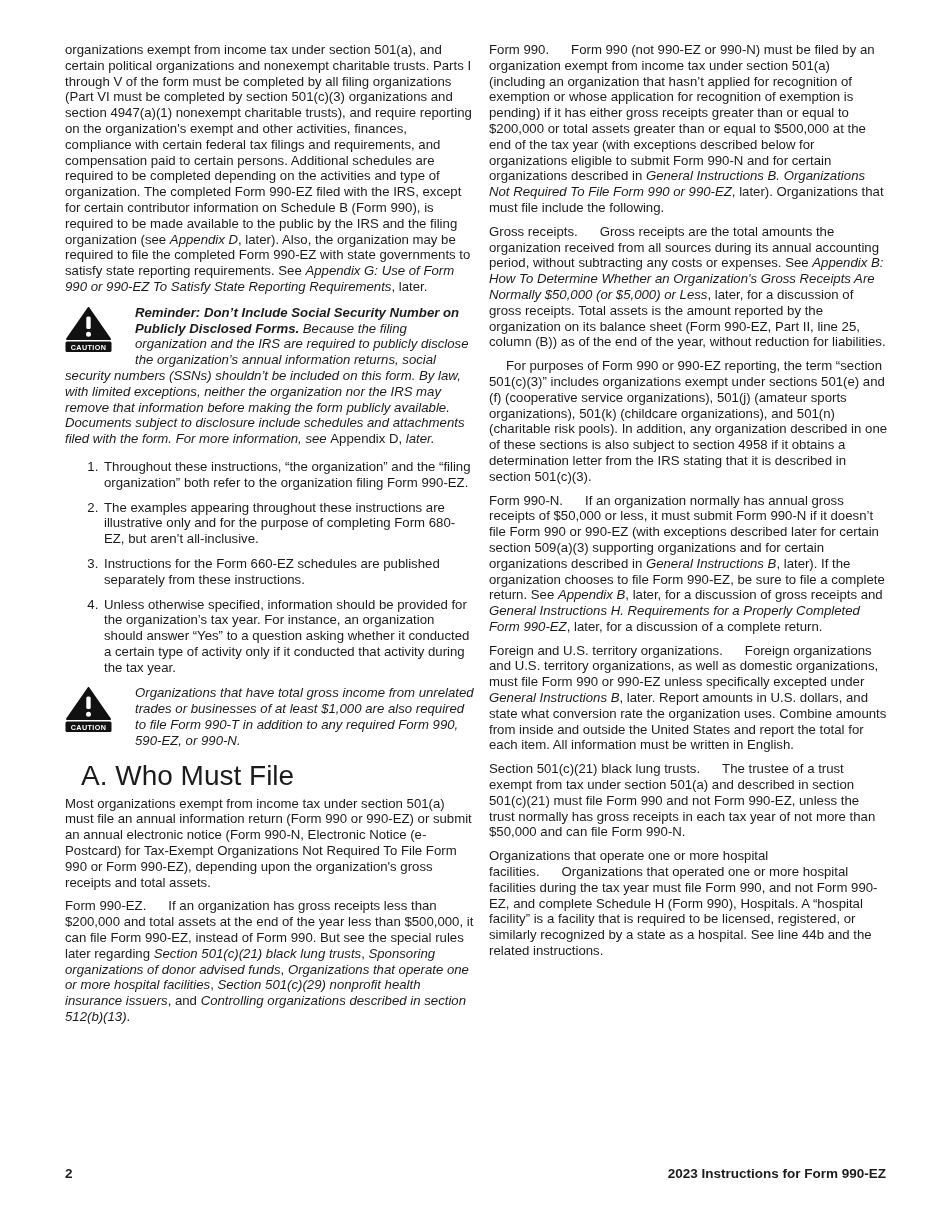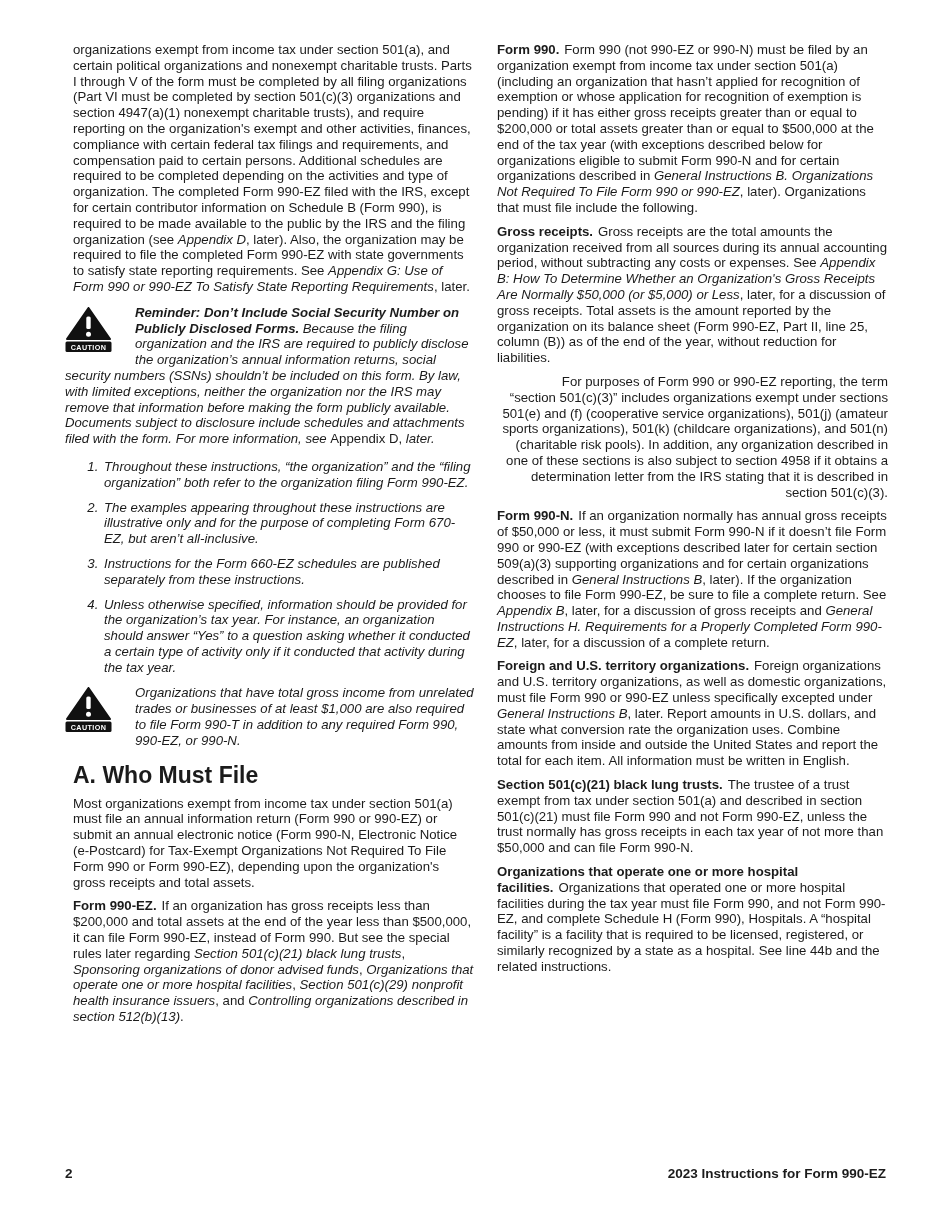--- a/index.html
+++ b/index.html
@@ -6,31 +6,31 @@
   body{
     width:950px;height:1230px;
     color:#1b1b1b;
     font-family:"Liberation Sans","DejaVu Sans",sans-serif;
     font-size:13.2px;line-height:15.8px;
   }
   .page{position:relative;width:950px;height:1230px;overflow:hidden;background:#fff;}
   .columns{display:flex;align-items:flex-start;gap:14px;padding:42px 0 0 65px;}
   .col-left{width:410px;flex:0 0 410px;}
   .col-right{width:399px;flex:0 0 399px;}
-  p{margin:0 0 8px 8px;}
-  .runin{font-weight:700;padding-right:5px;}
-  .h1{font-size:23px;line-height:27px;font-weight:700;margin:13px 0 7px 8px;}
+  p{margin:0 0 8px 0;}
+  .runin{font-weight:400;padding-right:22px;}
+  .h1{font-size:28px;line-height:27px;font-weight:400;margin:13px 0 7px 16px;}
   ol{margin:2px 0 10px 0;padding-left:37px;}
-  ol li{margin:0 0 9px 0;padding-left:2px;font-style:italic;}
+  ol li{margin:0 0 9px 0;padding-left:2px;}
   ul{margin:0 0 10px 0;padding-left:29px;list-style:disc;}
   ul li{margin:0;}
   .caution{margin:10px 0 12px 0;}
   .caution::after{content:"";display:block;clear:both;}
   .cicon{float:left;width:47px;height:45px;margin:2px 23px 2px 0;}
-  .indent{text-indent:17px;text-align:right;}
+  .indent{text-indent:17px;}
   .sr{font-style:normal;}
   .si{font-style:italic;}
   .sbi{font-weight:700;font-style:italic;}
   .footer{
     position:absolute;left:65px;top:1166px;width:821px;
     display:flex;justify-content:space-between;align-items:baseline;
     font-weight:700;font-size:13.5px;
   }
 </style>
 </head>
@@ -51,36 +51,36 @@
             <rect x="0.5" y="34.5" width="46" height="10.5" rx="1.5" fill="#111"></rect>
             <text x="23.5" y="42.6" fill="#fff" font-size="7.2" font-weight="bold" text-anchor="middle" letter-spacing="0.4" font-family="Liberation Sans, sans-serif">CAUTION</text>
           </svg>
         </span>
         <span><span class="sbi">Reminder: Don’t Include Social Security Number on Publicly Disclosed Forms. </span><span class="si">Because the filing organization and the IRS are required to publicly disclose the organization’s annual information returns, social security numbers (SSNs) shouldn’t be included on this form. By law, with limited exceptions, neither the organization nor the IRS may remove that information before making the form publicly available. Documents subject to disclosure include schedules and attachments filed with the form. For more information, see </span><span class="sr">Appendix D,</span><span class="si"> later.</span></span>
       </div>
 
 
       <ol>
         <li>Throughout these instructions, “the organization” and the “filing organization” both refer to the organization filing Form 990-EZ.</li>
-        <li>The examples appearing throughout these instructions are illustrative only and for the purpose of completing Form 670-EZ, but aren’t all-inclusive.</li>
+        <li>The examples appearing throughout these instructions are illustrative only and for the purpose of completing Form 680-EZ, but aren’t all-inclusive.</li>
         <li>Instructions for the Form 660-EZ schedules are published separately from these instructions.</li>
         <li>Unless otherwise specified, information should be provided for the organization’s tax year. For instance, an organization should answer “Yes” to a question asking whether it conducted a certain type of activity only if it conducted that activity during the tax year.</li>
       </ol>
 
       <div class="caution">
         <span class="cicon">
           <svg width="47" height="45" viewBox="0 0 47 45">
             <polygon points="23.5,1 45,32 2,32" fill="#111" stroke="#111" stroke-width="2" stroke-linejoin="round"></polygon>
             <rect x="21.3" y="9.5" width="4.4" height="12.5" rx="1.6" fill="#fff"></rect>
             <circle cx="23.5" cy="27.3" r="2.5" fill="#fff"></circle>
             <rect x="0.5" y="34.5" width="46" height="10.5" rx="1.5" fill="#111"></rect>
             <text x="23.5" y="42.6" fill="#fff" font-size="7.2" font-weight="bold" text-anchor="middle" letter-spacing="0.4" font-family="Liberation Sans, sans-serif">CAUTION</text>
           </svg>
         </span>
-        <span><span class="si">Organizations that have total gross income from unrelated trades or businesses of at least $1,000 are also required to file Form 990-T in addition to any required Form 990, 990-EZ, or 990-N.</span></span>
+        <span><span class="si">Organizations that have total gross income from unrelated trades or businesses of at least $1,000 are also required to file Form 990-T in addition to any required Form 990, 590-EZ, or 990-N.</span></span>
       </div>
 
       <div class="h1">A. Who Must File</div>
 
       <p>Most organizations exempt from income tax under section 501(a) must file an annual information return (Form 990 or 990-EZ) or submit an annual electronic notice (Form 990-N, Electronic Notice (e-Postcard) for Tax-Exempt Organizations Not Required To File Form 990 or Form 990-EZ), depending upon the organization's gross receipts and total assets.</p>
 
       <p><span class="runin">Form 990-EZ.</span><span><span class="sr">If an organization has gross receipts less than $200,000 and total assets at the end of the year less than $500,000, it can file Form 990-EZ, instead of Form 990. But see the special rules later regarding </span><span class="si">Section 501(c)(21) black lung trusts</span><span class="sr">, </span><span class="si">Sponsoring organizations of donor advised funds</span><span class="sr">, </span><span class="si">Organizations that operate one or more hospital facilities</span><span class="sr">, </span><span class="si">Section 501(c)(29) nonprofit health insurance issuers</span><span class="sr">, and </span><span class="si">Controlling organizations described in section 512(b)(13)</span><span class="sr">.</span></span></p>
     </div>
 
     <div class="col-right">

